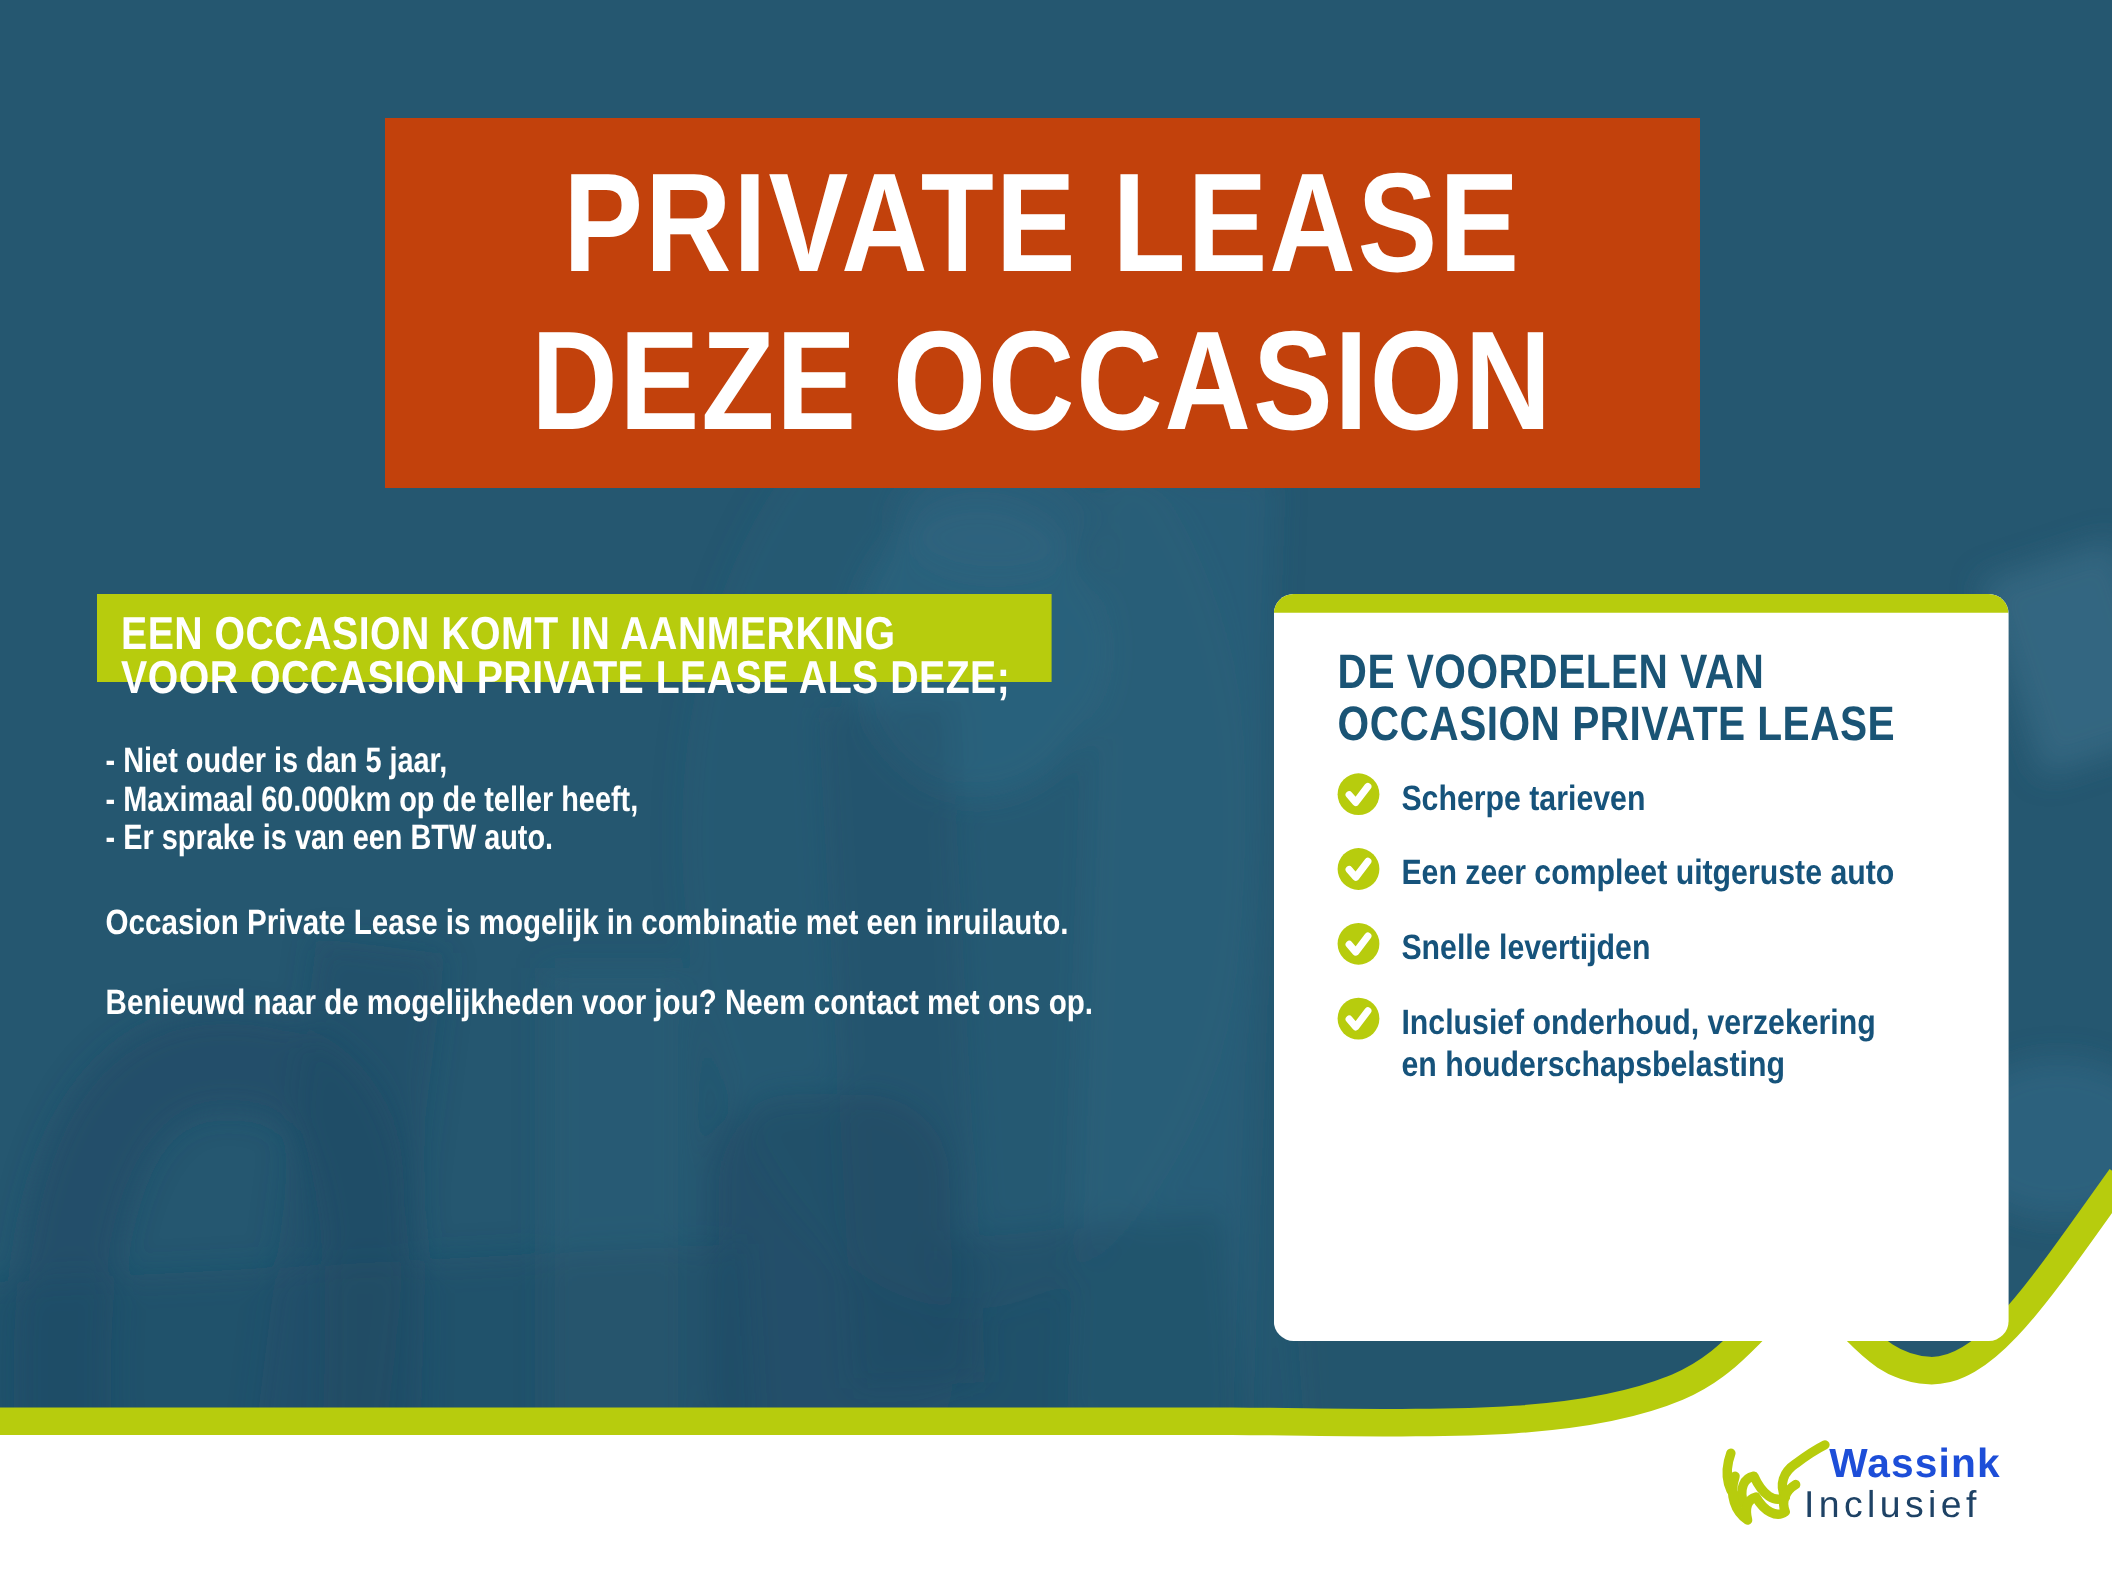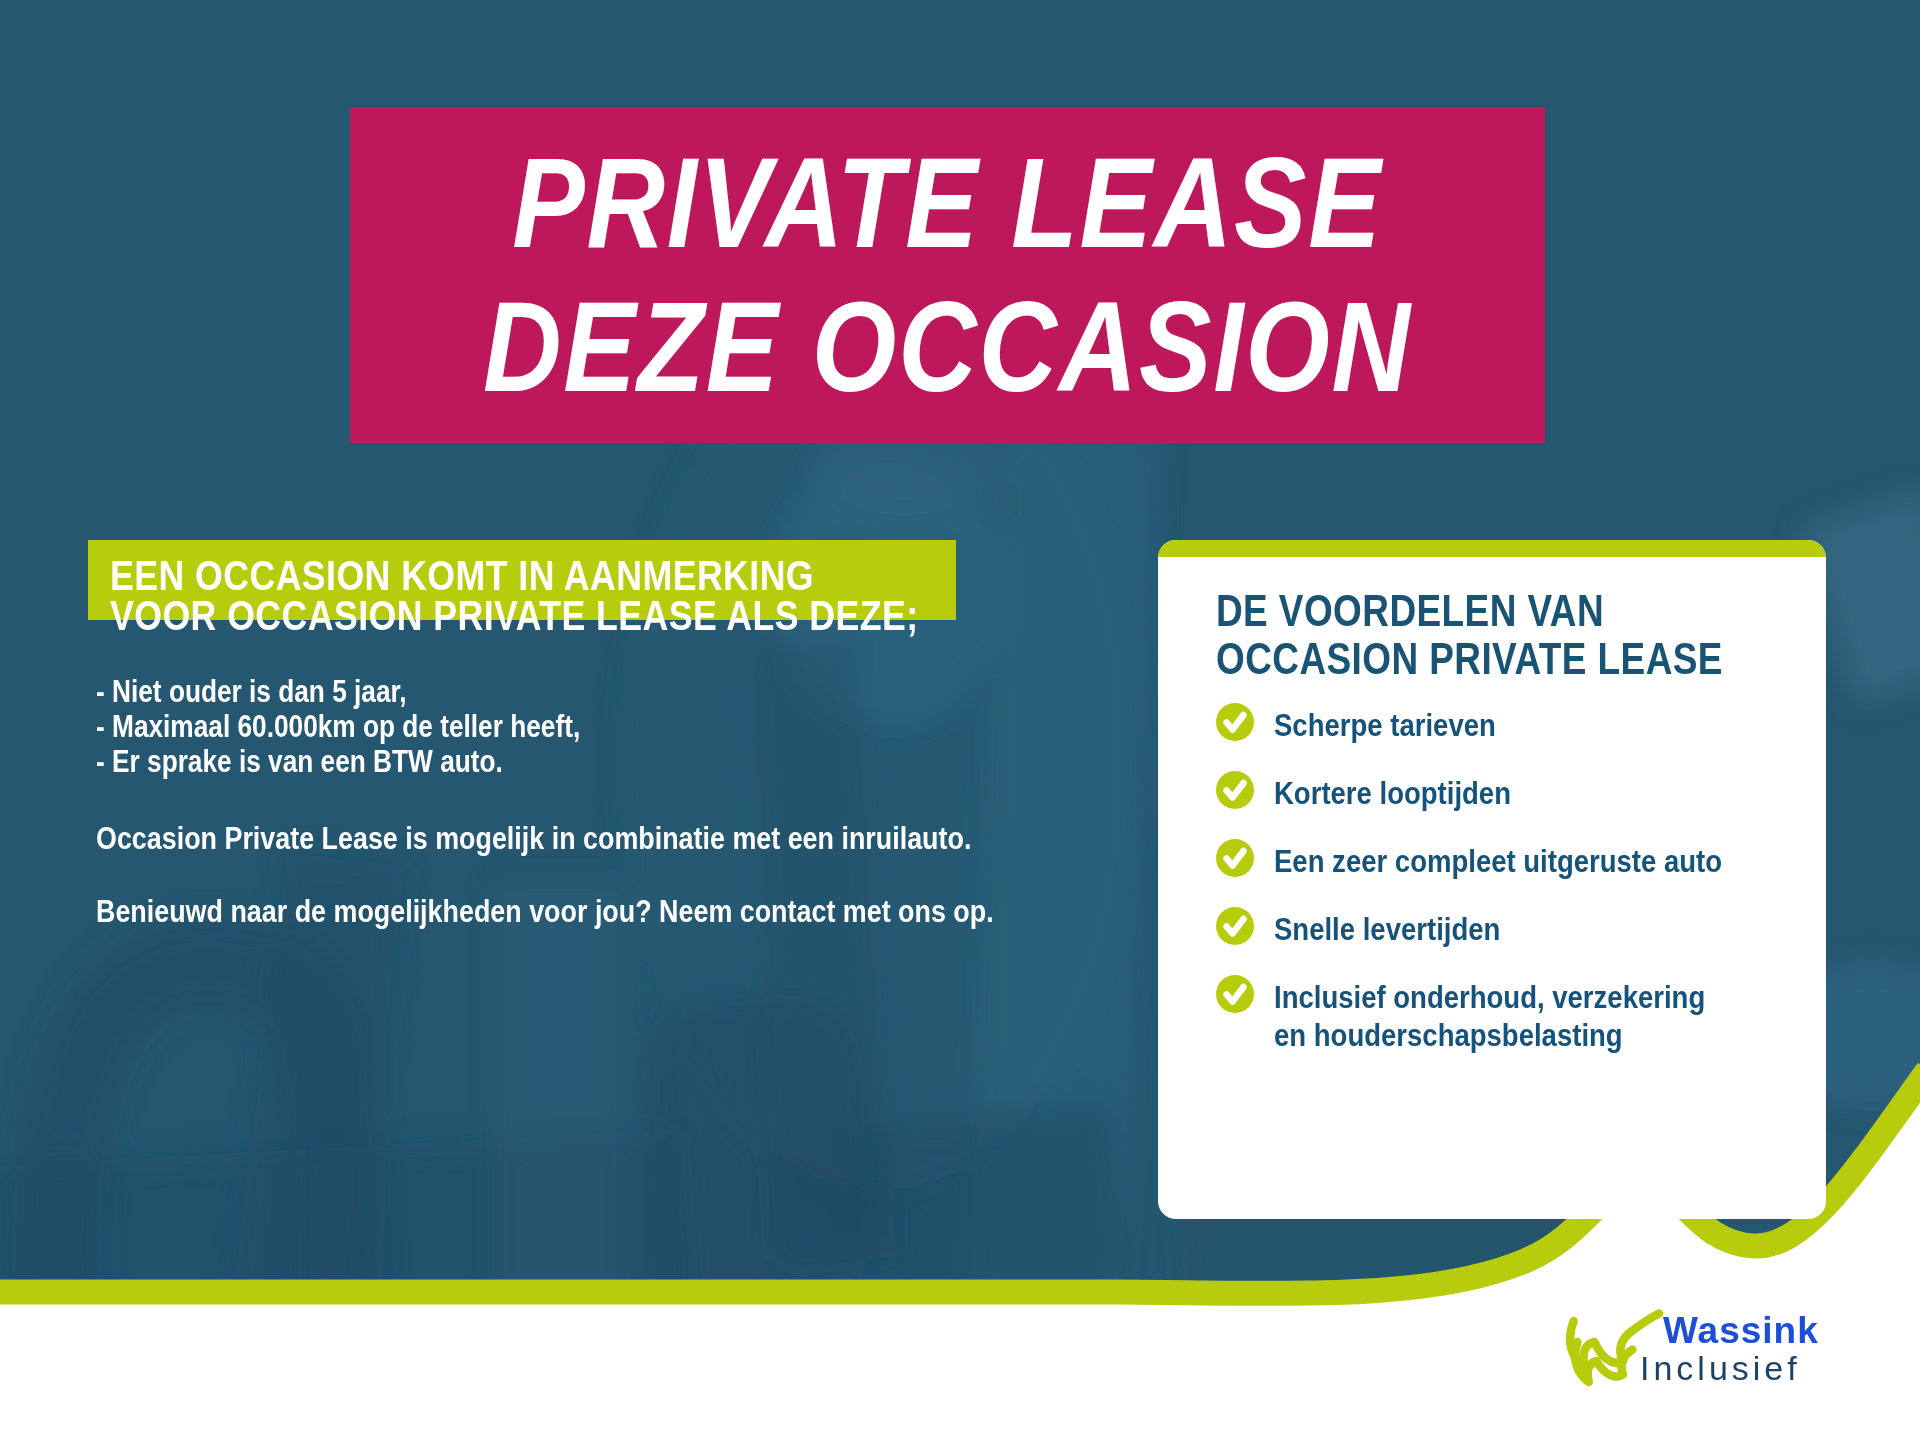--- a/index.html
+++ b/index.html
@@ -4,22 +4,22 @@
 <style>
   html,body{margin:0;padding:0;background:#ffffff;}
   .stage{
     position:relative;width:1920px;height:1440px;overflow:hidden;background:#ffffff;
     font-family:"Liberation Sans", sans-serif;
   }
   .bg-svg{position:absolute;left:0;top:0;z-index:0;}
   
   .hero-banner{
     position:absolute;left:350px;top:107px;width:1195px;height:336px;
-    background:#be185d;z-index:2;display:flex;flex-direction:column;
-    align-items:center;justify-content:center;font-style:italic;
+    background:#c2410c;z-index:2;display:flex;flex-direction:column;
+    align-items:center;justify-content:center;
   }
   .hero-lines{transform:scaleX(0.85);transform-origin:center center;text-align:center;}
   .hero-line{
     color:#ffffff;font-weight:700;font-size:128px;line-height:144px;
     letter-spacing:2px;white-space:nowrap;
   }
   
   .elig-banner{
     position:absolute;left:88px;top:540px;width:868px;height:80px;
     background:#b7cc0d;z-index:2;box-sizing:border-box;padding:16px 0 0 22px;
@@ -151,28 +151,20 @@
 
         <div class="benefit-row">
           <span class="check-badge">
             <svg width="38" height="38" viewBox="0 0 38 38">
                 <path d="M10.5 19.5 L16.5 26.5 L27.5 12" fill="none" stroke="#ffffff" stroke-width="6.5" stroke-linecap="round" stroke-linejoin="round"></path>
               </svg>
           </span>
           <span class="benefit-label">Scherpe tarieven</span>
         </div>
 
-        <div class="benefit-row">
-          <span class="check-badge">
-            <svg width="38" height="38" viewBox="0 0 38 38">
-                <path d="M10.5 19.5 L16.5 26.5 L27.5 12" fill="none" stroke="#ffffff" stroke-width="6.5" stroke-linecap="round" stroke-linejoin="round"></path>
-              </svg>
-          </span>
-          <span class="benefit-label">Kortere looptijden</span>
-        </div>
 
         <div class="benefit-row">
           <span class="check-badge">
             <svg width="38" height="38" viewBox="0 0 38 38">
                 <path d="M10.5 19.5 L16.5 26.5 L27.5 12" fill="none" stroke="#ffffff" stroke-width="6.5" stroke-linecap="round" stroke-linejoin="round"></path>
               </svg>
           </span>
           <span class="benefit-label">Een zeer compleet uitgeruste auto</span>
         </div>
 

